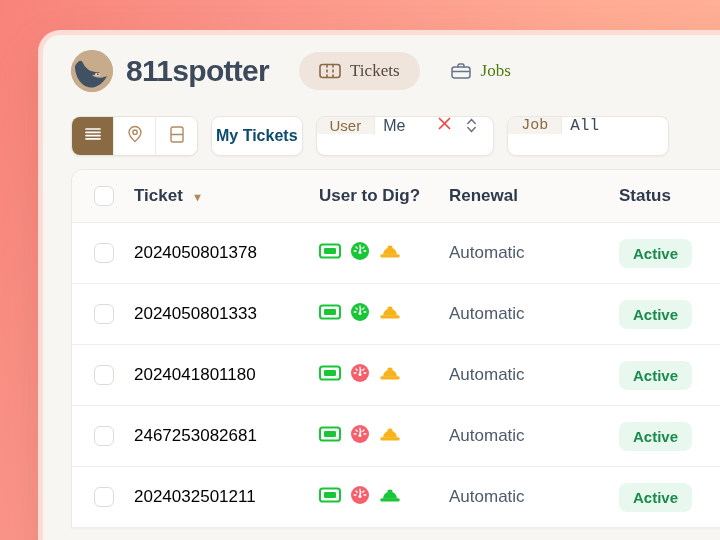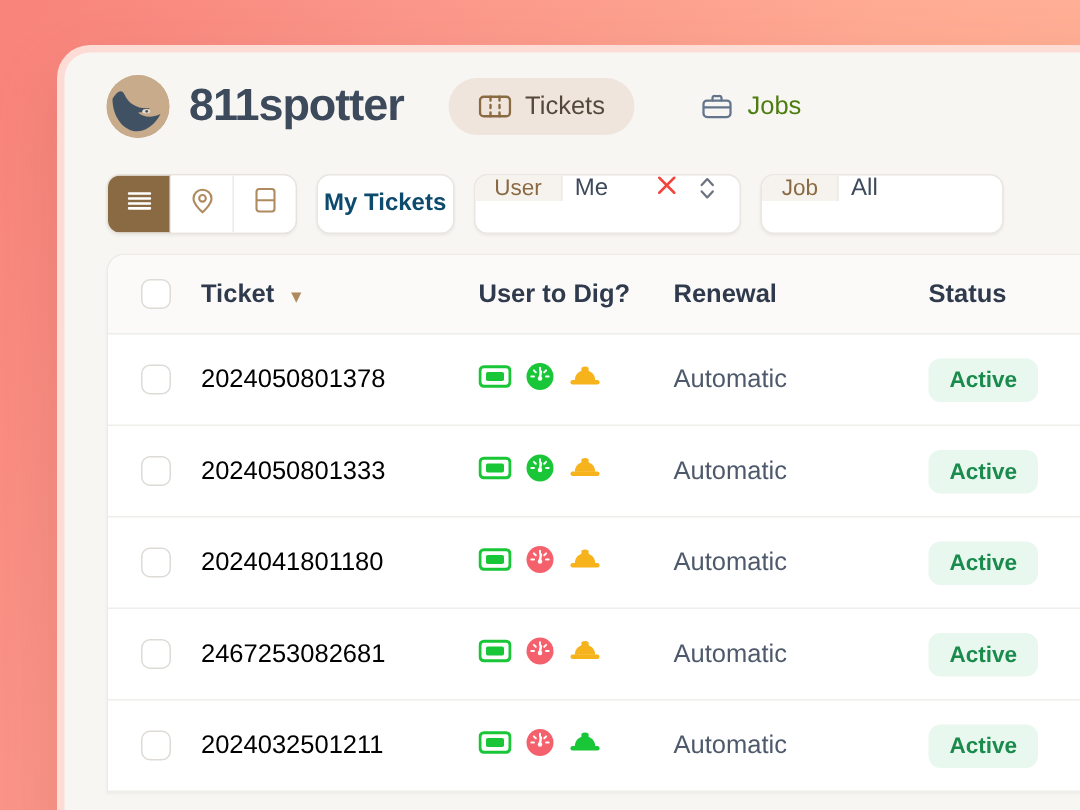--- a/index.html
+++ b/index.html
@@ -42,21 +42,21 @@
     position: relative; overflow: hidden;
     flex: none;
   }
   #brand-mark svg { position: absolute; left: 0; top: 0; }
   #brand-name {
     font-size: 30px;
     font-weight: 700;
     letter-spacing: -0.7px;
     color: #3d4a5c;
   }
-  #tabs { display: flex; align-items: center; gap: 24px; margin-left: 30px; }
+  #tabs { display: flex; align-items: center; gap: 10px; margin-left: 30px; font-family: Liberation Serif, serif; }
   .tab {
     display: flex; align-items: center; gap: 9px;
     padding: 9px 20px;
     border-radius: 999px;
     font-size: 17px;
     color: #5f5548;
     cursor: pointer;
   }
   .tab.active { background: #f0e5dd; color: #54483c; }
   .tab:not(.active) { color: #4d7c0f; }
@@ -126,21 +126,21 @@
     min-width: 40px;
   }
   .fg-clear {
     display: flex; align-items: center; justify-content: center;
     width: 26px; color: #f2443c; font-size: 17px; cursor: pointer;
   }
   .fg-stepper {
     display: flex; align-items: center; justify-content: center;
     width: 28px; padding-right: 8px; cursor: pointer;
   }
-  #job-group { flex: none; width: 160px; }
+  #job-group { flex: none; width: 160px; font-family: Liberation Mono, monospace; }
 
   
   #table-panel {
     margin: 4px 0 0 28px;
     background: #fff;
     border-radius: 12px 12px 0 0;
     border: 1px solid #edeae6;
     border-bottom: none;
     width: 690px;
     overflow: hidden;

